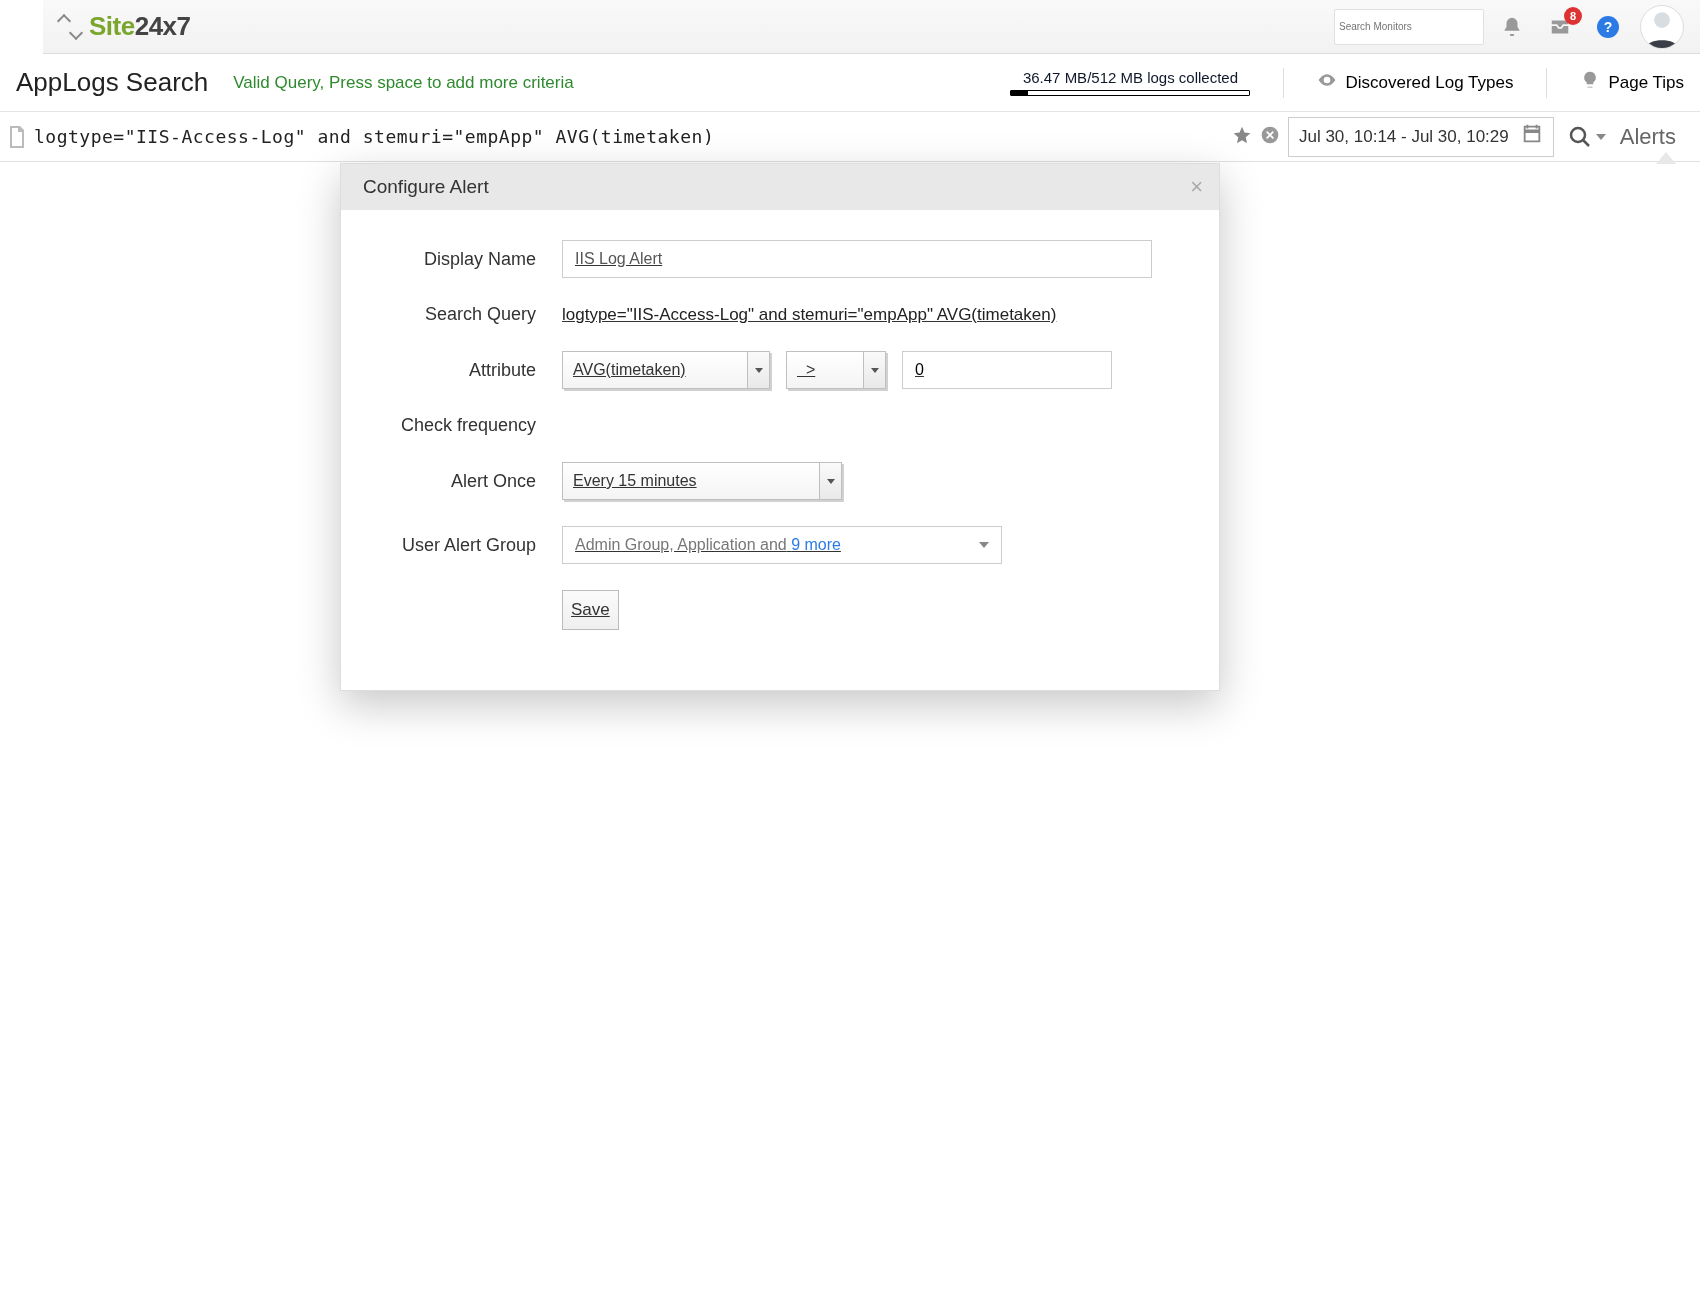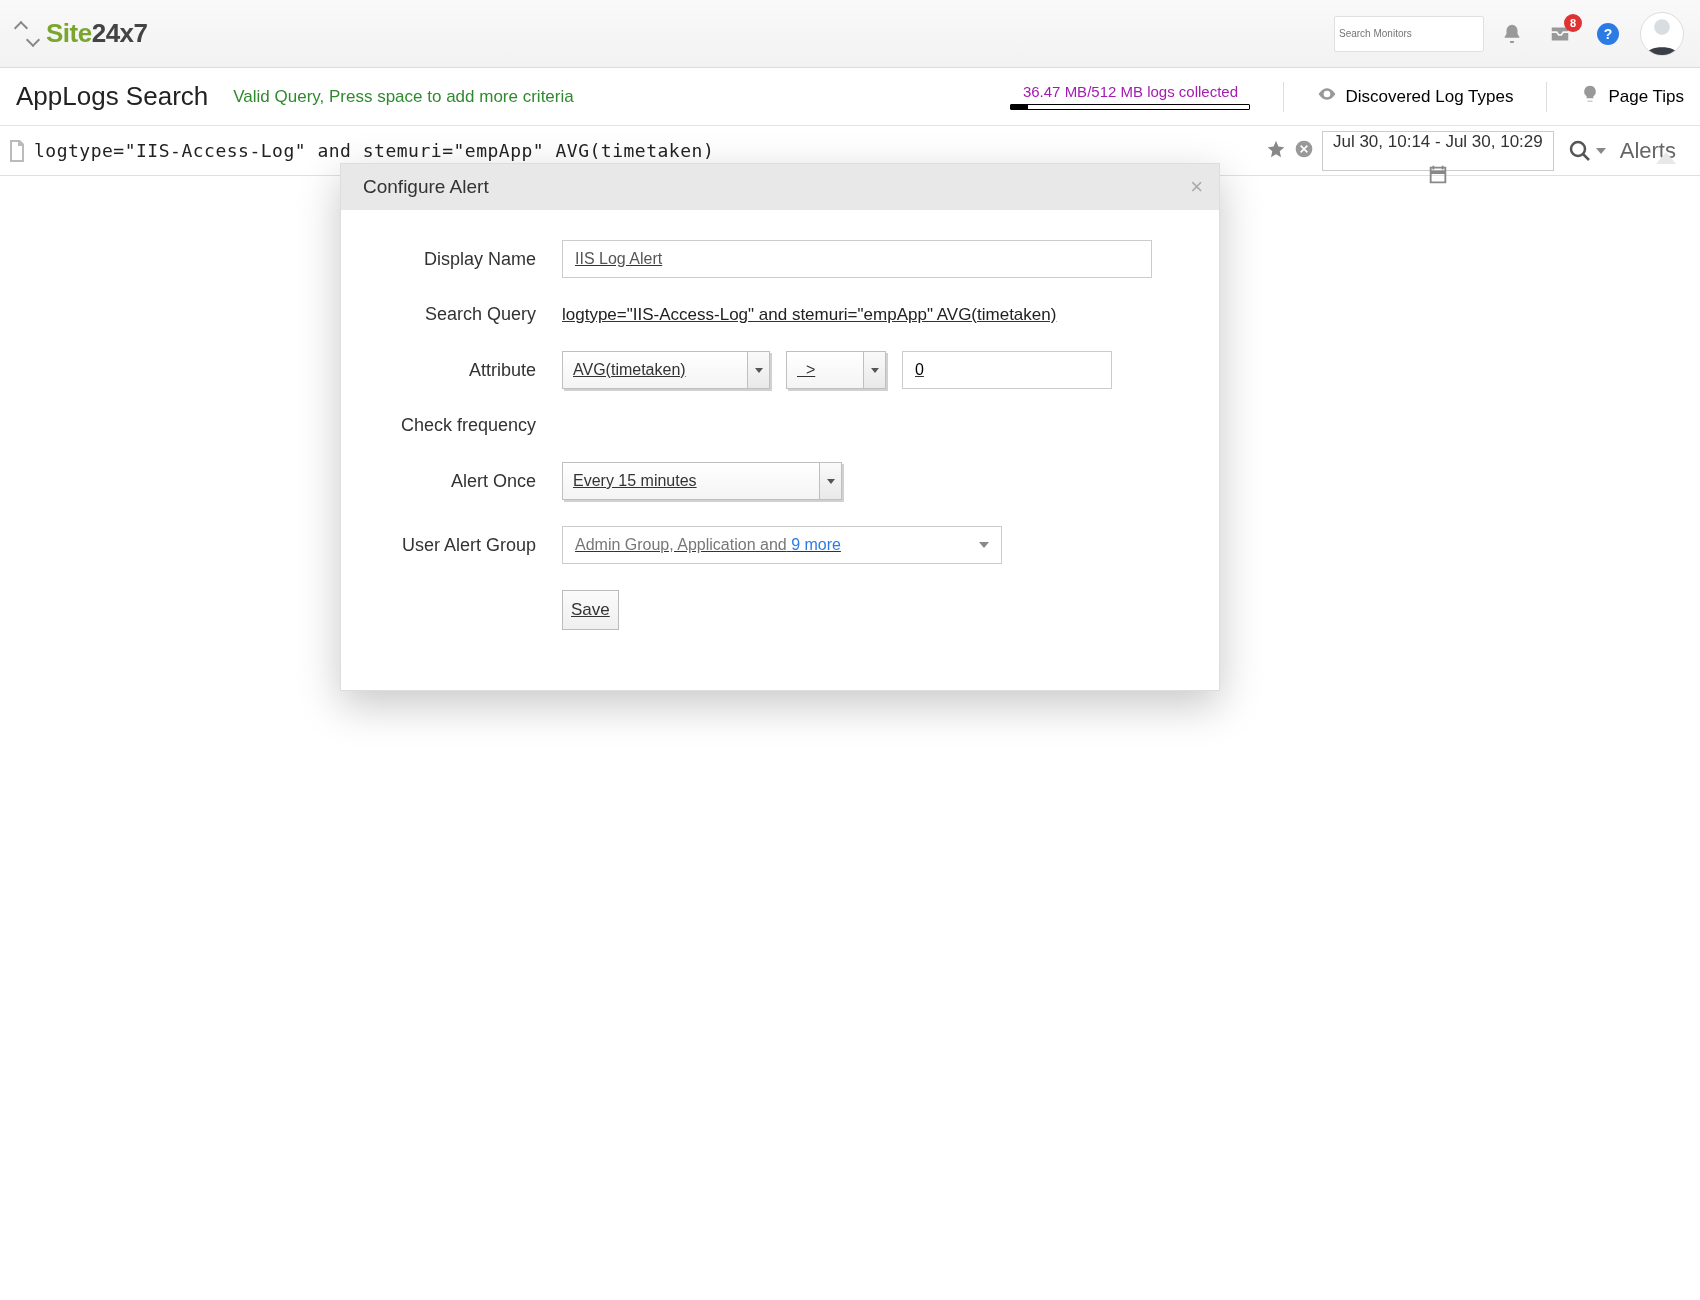--- a/index.html
+++ b/index.html
@@ -7,26 +7,27 @@
     font-family: -apple-system, BlinkMacSystemFont, "Segoe UI", Arial, sans-serif;
     background: #fff;
     color: #333;
     width: 1700px;
     height: 1300px;
     overflow: hidden;
   }
 
   
   .topbar {
-    height: 68px;
+    height: 54px;
     background: linear-gradient(#f9f9f9,#f2f2f2);
     border-bottom: 1px solid #ddd;
     display: flex;
     align-items: center;
     padding: 0 16px;
+    margin-left: 43px;
   }
   .logo-wrap { display:flex; align-items:center; gap:8px; }
   .logo-collapse-icon {
     width:22px; height:22px; position:relative; color:#888;
   }
   .logo-collapse-icon::before,
   .logo-collapse-icon::after {
     content:""; position:absolute; width:8px; height:8px;
     border:2px solid currentColor; border-bottom:none; border-right:none;
   }
@@ -67,38 +68,38 @@
   .subheader {
     display:flex; align-items:center; height:58px;
     border-bottom:1px solid #e4e4e4;
     padding:0 16px;
     gap:25px;
   }
   .page-title { font-size:26px; font-weight:400; color:#222; }
   .valid-hint { color:#2f8a2f; font-size:17px; }
   .subheader-spacer{flex:1;}
   .logs-collected-wrap{display:flex;flex-direction:column;align-items:center;gap:4px;}
-  .logs-collected-text{font-size:15px;color:#a21caf;}
+  .logs-collected-text{font-size:15px;color:#0f172a;}
   .progress-outer{width:240px;height:6px;border:1px solid #000;border-radius:1px;overflow:hidden;}
   .progress-inner{height:100%;background:#000;width:7%;}
   .vrule{width:1px;height:30px;background:#ddd;margin:0 8px;}
   .link-blue{color:#000000;font-size:17px;cursor:pointer;display:flex;align-items:center;gap:8px;justify-content:flex-end;}
   .eye-icon svg, .bulb-icon svg{width:20px;height:20px;fill:#999;}
 
   
   .query-row{
     display:flex; align-items:center; height:50px;
     border-bottom:1px solid #e0e0e0; padding:0 8px; gap:8px;
   }
   .doc-icon{width:18px;height:22px;}
   .query-text{flex:1;font-family:"Menlo","Consolas",monospace;font-size:18px;color:#222;letter-spacing:0.5px;}
   .star-icon svg, .clear-icon svg{width:20px;height:20px;fill:#888;}
   .date-box{
     border:1px solid #ccc;height:40px;display:flex;align-items:center;
-    padding:0 10px;font-size:17px;color:#333;gap:12px;flex-direction:column;
+    padding:0 10px;font-size:17px;color:#333;gap:12px;
   }
   .cal-icon svg{width:22px;height:22px;fill:#888;}
   .search-dd{display:flex;align-items:center;gap:4px;margin:0 6px;}
   .search-dd svg:first-child{width:24px;height:24px;fill:#555;stroke:#555;}
   .caret{width:0;height:0;border-left:5px solid transparent;border-right:5px solid transparent;border-top:6px solid #888;}
   .alerts-link{font-size:22px;color:#666;margin-right:16px;position:relative;cursor:pointer;}
   .alerts-pointer{
     width:0;height:0;border-left:10px solid transparent;border-right:10px solid transparent;
     border-bottom:12px solid #e8e8e8;
     position:absolute; top:152px; right:24px; z-index:11;

